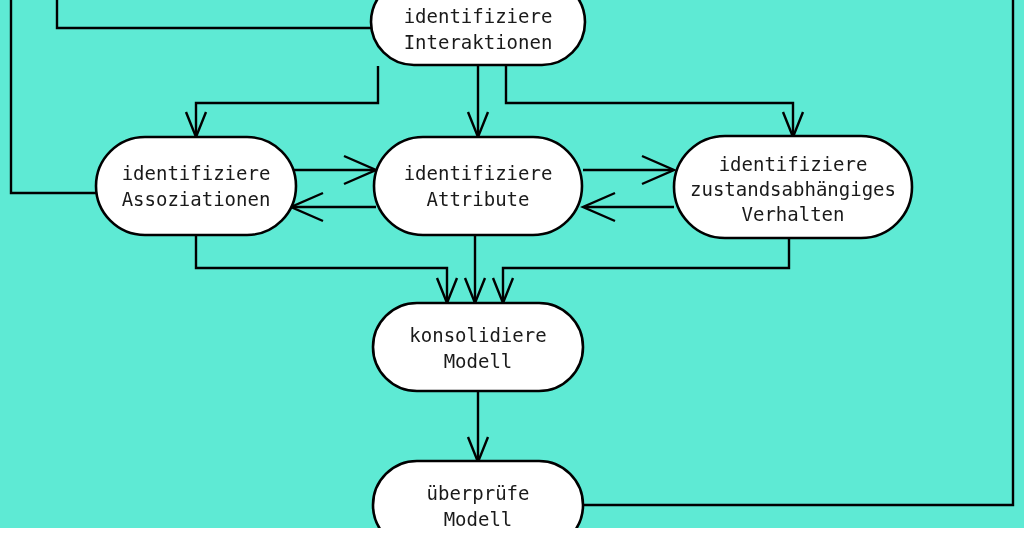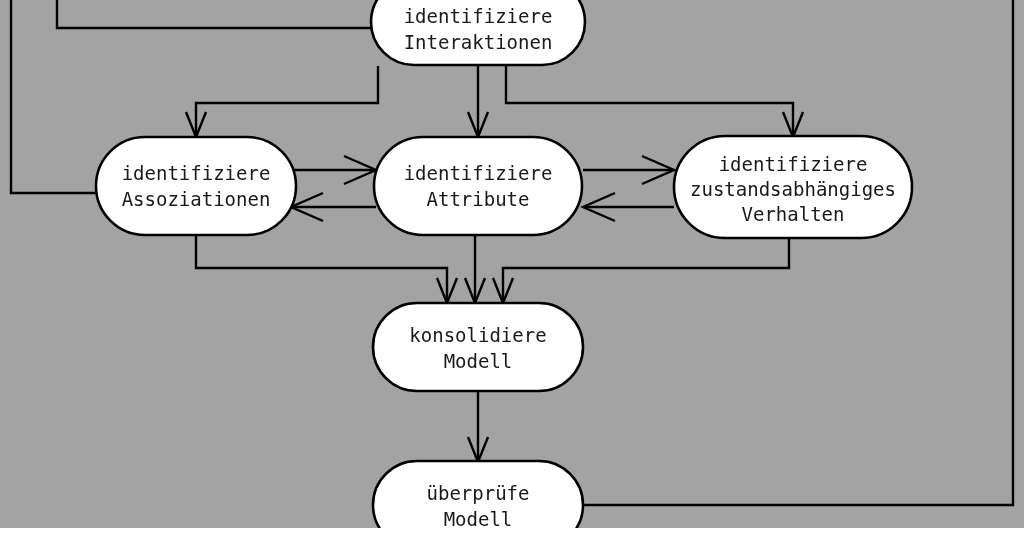--- a/index.html
+++ b/index.html
@@ -4,21 +4,21 @@
 <style>
   html, body {
     margin: 0;
     padding: 0;
     background: #ffffff;
   }
   #canvas {
     position: relative;
     width: 1024px;
     height: 528px;
-    background: #a3a3a3;
+    background: #5eead4;
     overflow: hidden;
     font-family: "DejaVu Sans Mono", "Liberation Mono", monospace;
   }
   #diagram-svg {
     position: absolute;
     top: 0;
     left: 0;
     width: 1024px;
     height: 557px;
   }

